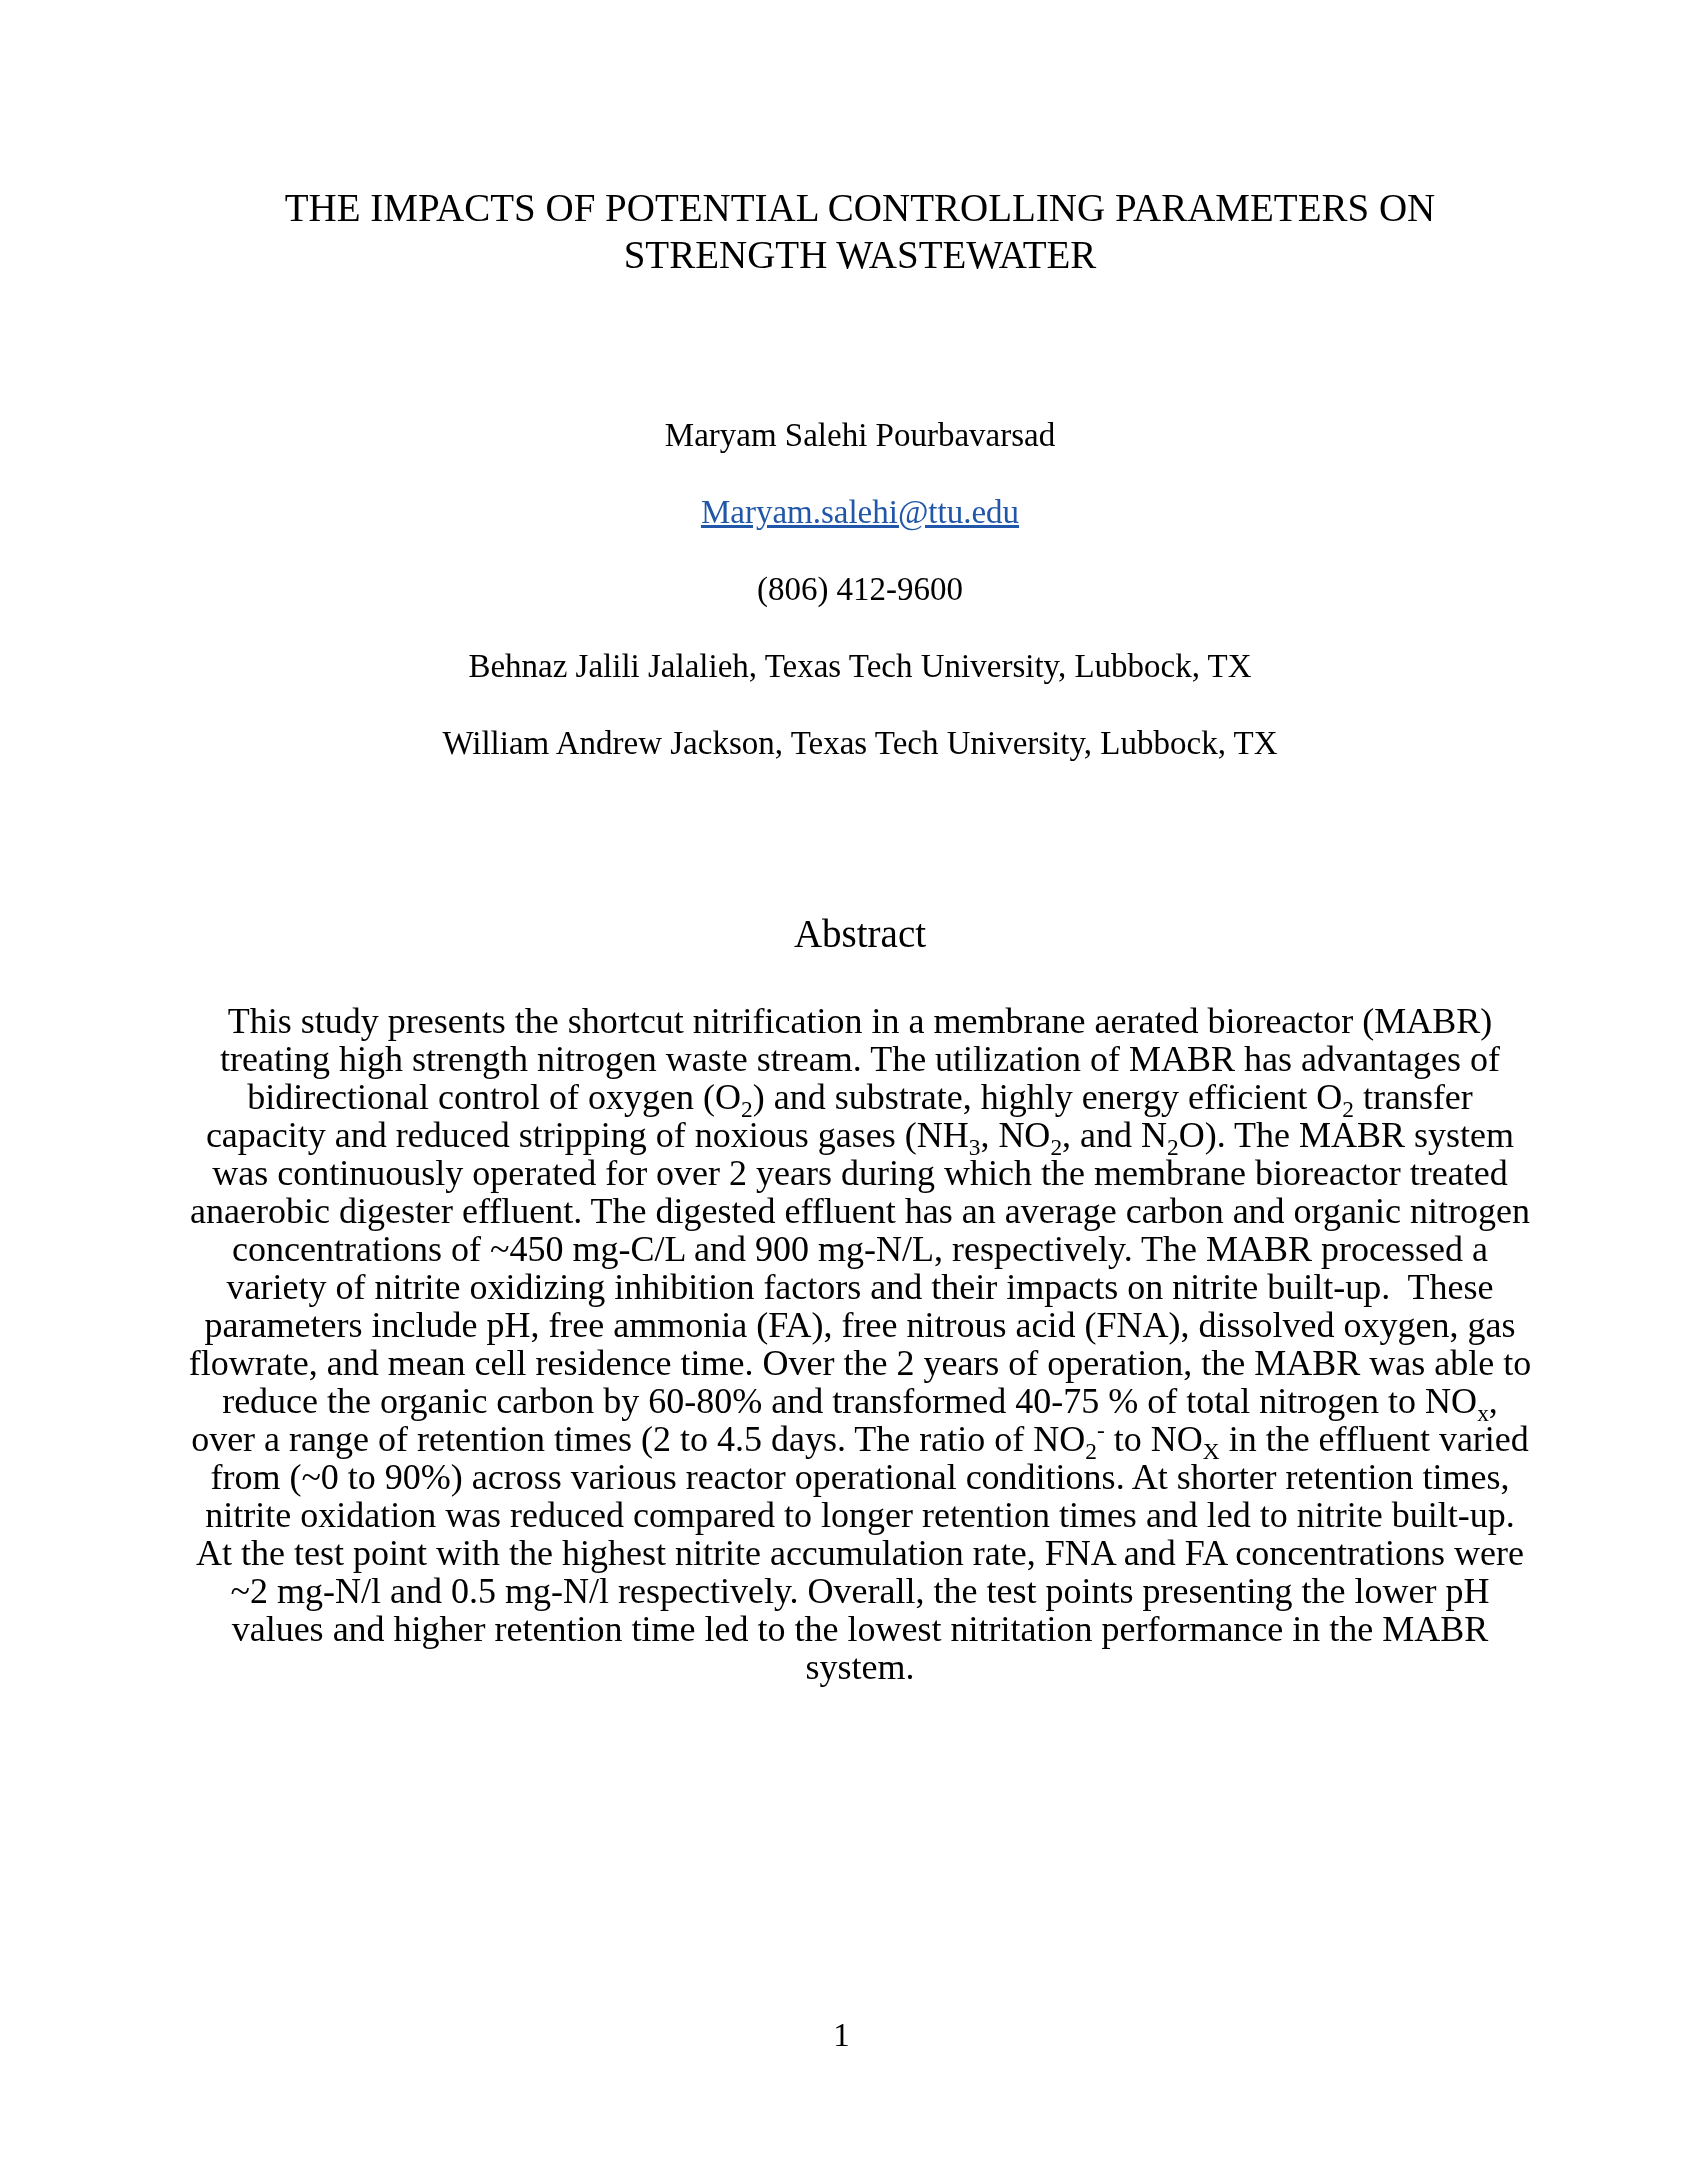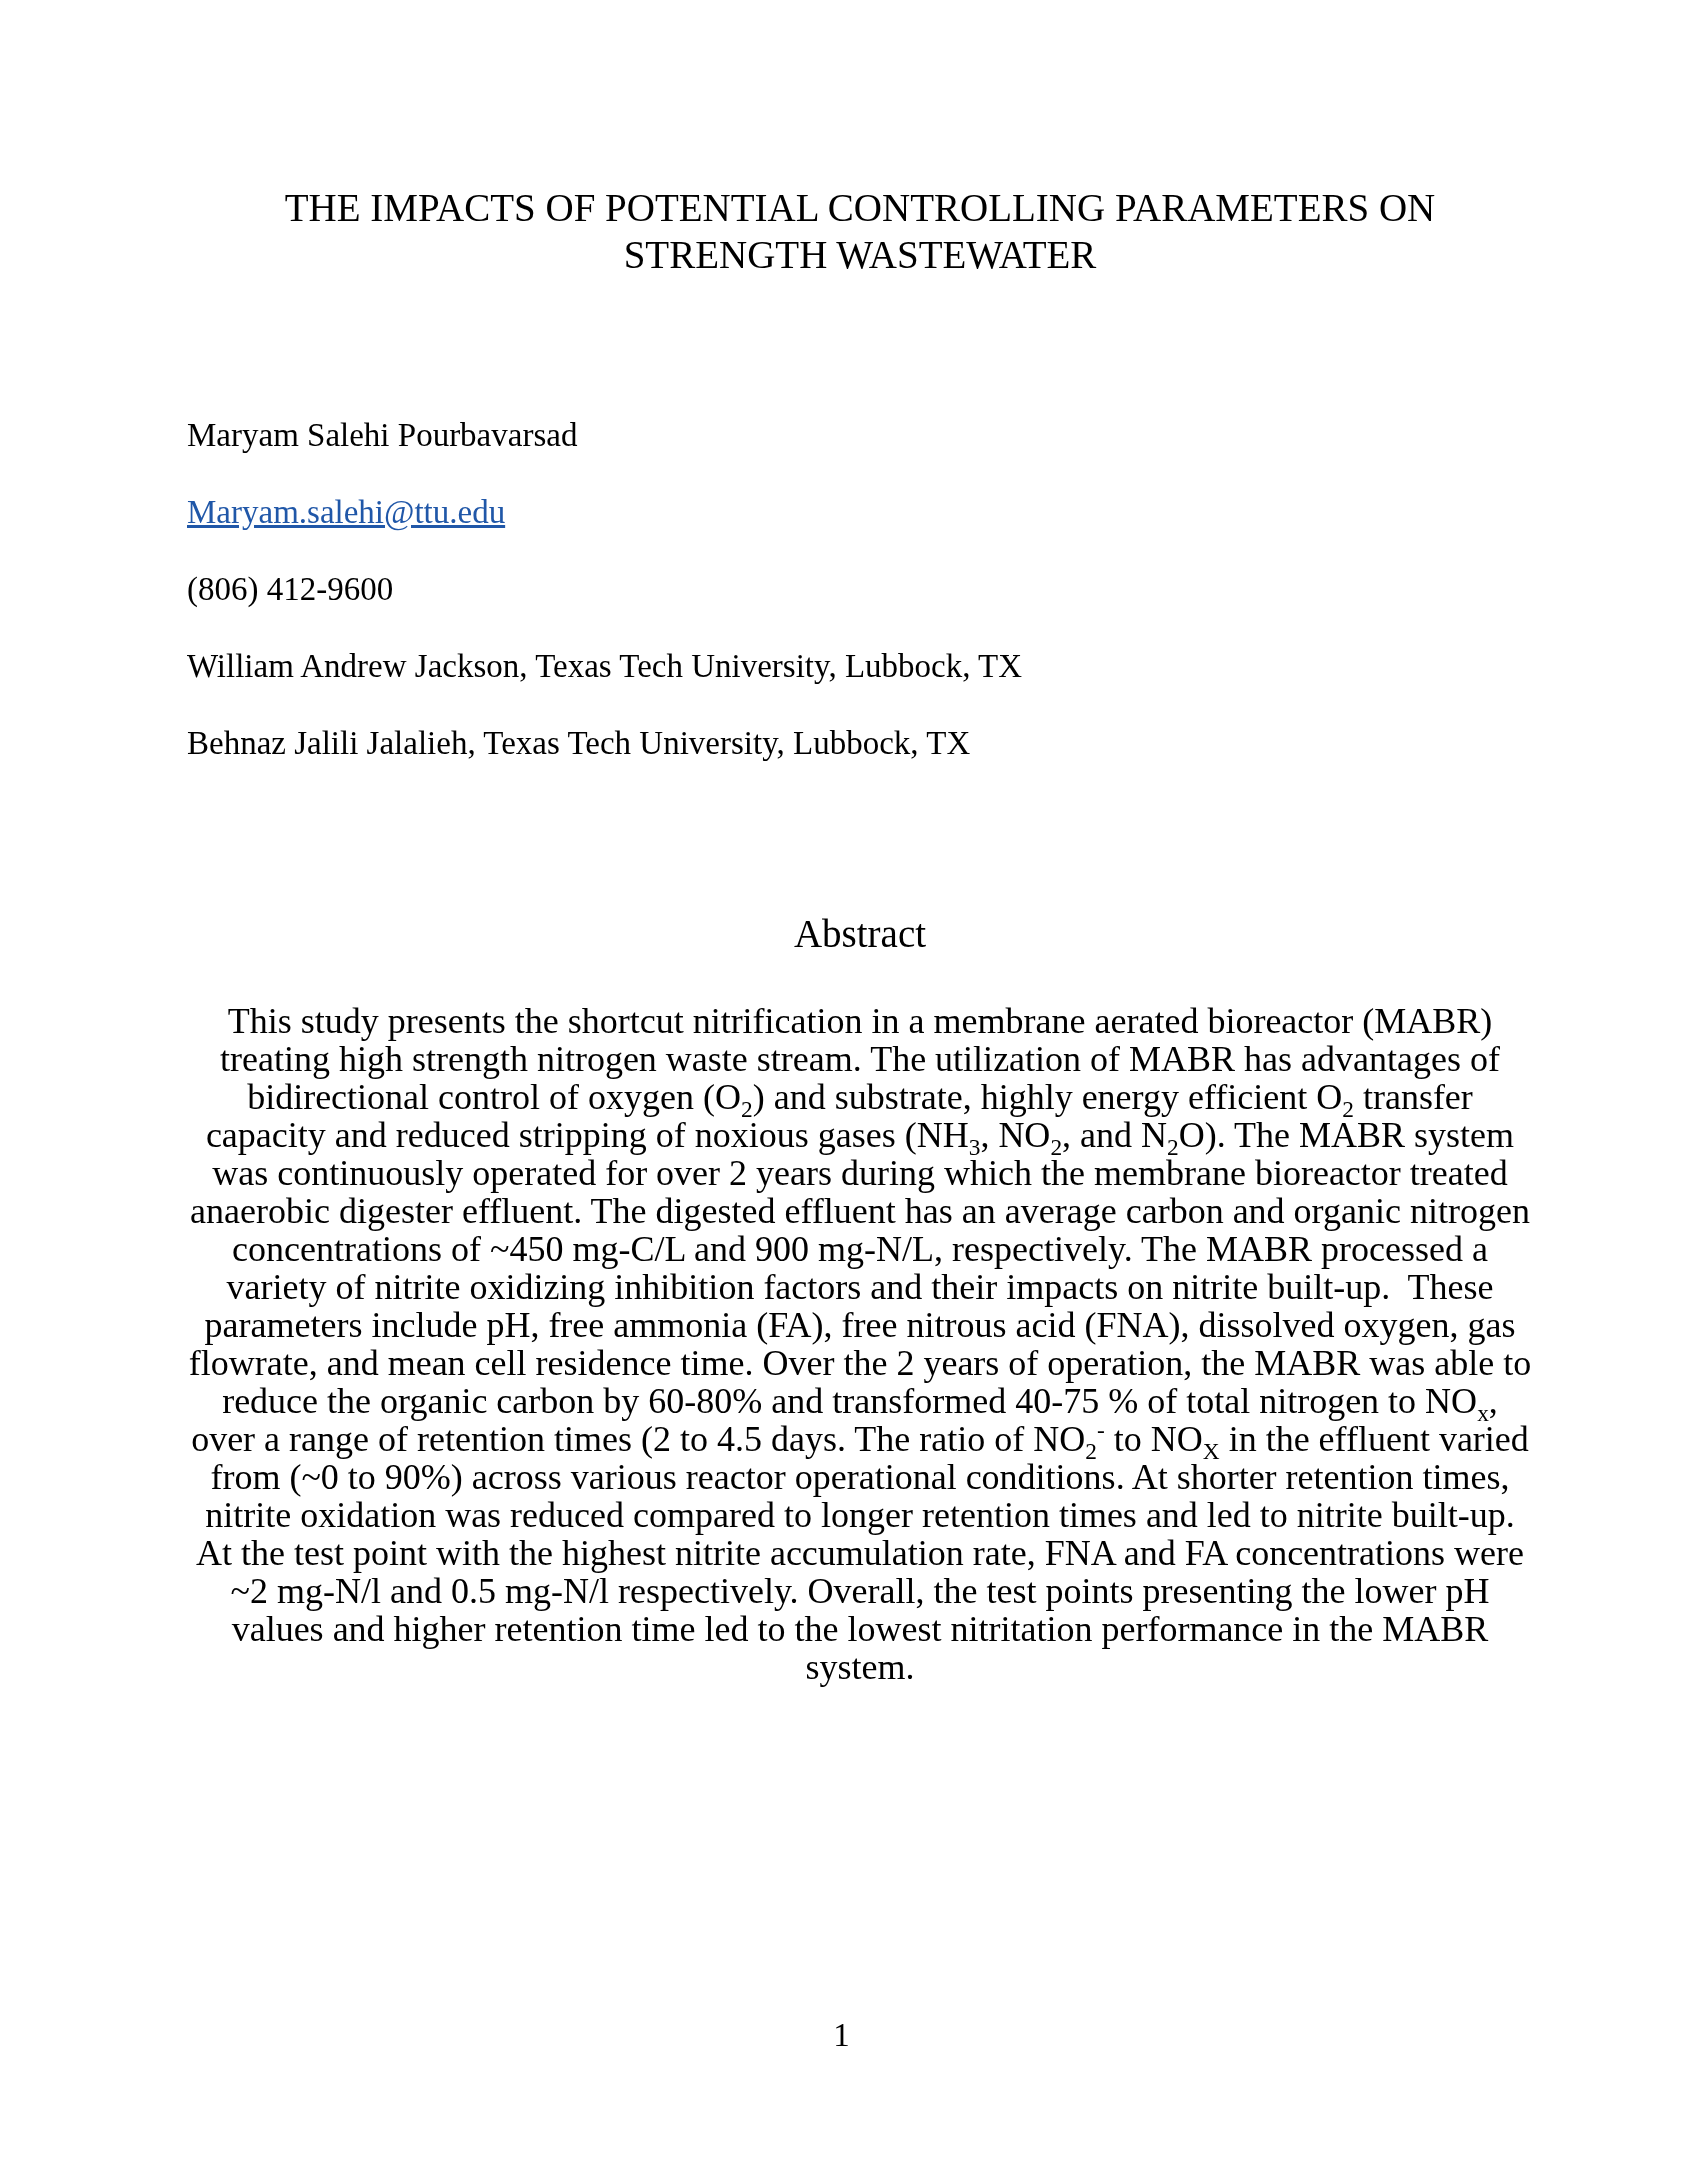--- a/index.html
+++ b/index.html
@@ -22,21 +22,21 @@
     top: 0;
     width: 1346px;
   }
   .title-block {
     margin-top: 184px;
     text-align: center;
     font-size: 39px;
     line-height: 47px;
   }
   .byline {
-    text-align: left;
+    text-align: center;
     font-size: 33px;
     line-height: 40px;
     margin: 0 0 37px 0;
   }
   .byline.first {
     margin-top: 137px;
   }
   .email-link {
     color: var(--link-color, #2057a8);
     text-decoration: underline;
@@ -87,23 +87,23 @@
     <div class="byline first">Maryam Salehi Pourbavarsad</div>
 
 
 
     <div class="byline">
       <a class="email-link" href="#">Maryam.salehi@ttu.edu</a>
     </div>
 
     <div class="byline">(806) 412-9600</div>
 
+    <div class="byline">Behnaz Jalili Jalalieh, Texas Tech University, Lubbock, TX</div>
+
     <div class="byline">William Andrew Jackson, Texas Tech University, Lubbock, TX</div>
-
-    <div class="byline">Behnaz Jalili Jalalieh, Texas Tech University, Lubbock, TX</div>
 
     <h2 class="abstract-heading">Abstract</h2>
 
     <p class="abstract-body">This study presents the shortcut nitrification in a membrane aerated bioreactor (MABR) treating high strength nitrogen waste stream. The utilization of MABR has advantages of bidirectional control of oxygen (O<sub>2</sub>) and substrate, highly energy efficient O<sub>2</sub> transfer capacity and reduced stripping of noxious gases (NH<sub>3</sub>, NO<sub>2</sub>, and N<sub>2</sub>O). The MABR system was continuously operated for over 2 years during which the membrane bioreactor treated anaerobic digester effluent. The digested effluent has an average carbon and organic nitrogen concentrations of ~450 mg-C/L and 900 mg-N/L, respectively. The MABR processed a variety of nitrite oxidizing inhibition factors and their impacts on nitrite built-up.&nbsp; These parameters include pH, free ammonia (FA), free nitrous acid (FNA), dissolved oxygen, gas flowrate, and mean cell residence time. Over the 2 years of operation, the MABR was able to reduce the organic carbon by 60-80% and transformed 40-75 % of total nitrogen to NO<sub>x</sub>, over a range of retention times (2 to 4.5 days. The ratio of NO<sub>2</sub><sup>-</sup> to NO<sub>X</sub> in the effluent varied from (~0 to 90%) across various reactor operational conditions. At shorter retention times, nitrite oxidation was reduced compared to longer retention times and led to nitrite built-up. At the test point with the highest nitrite accumulation rate, FNA and FA concentrations were ~2 mg-N/l and 0.5 mg-N/l respectively. Overall, the test points presenting the lower pH values and higher retention time led to the lowest nitritation performance in the MABR system.</p>
 
   </div>
 
   <div class="page-number">1</div>
 </div>
 

